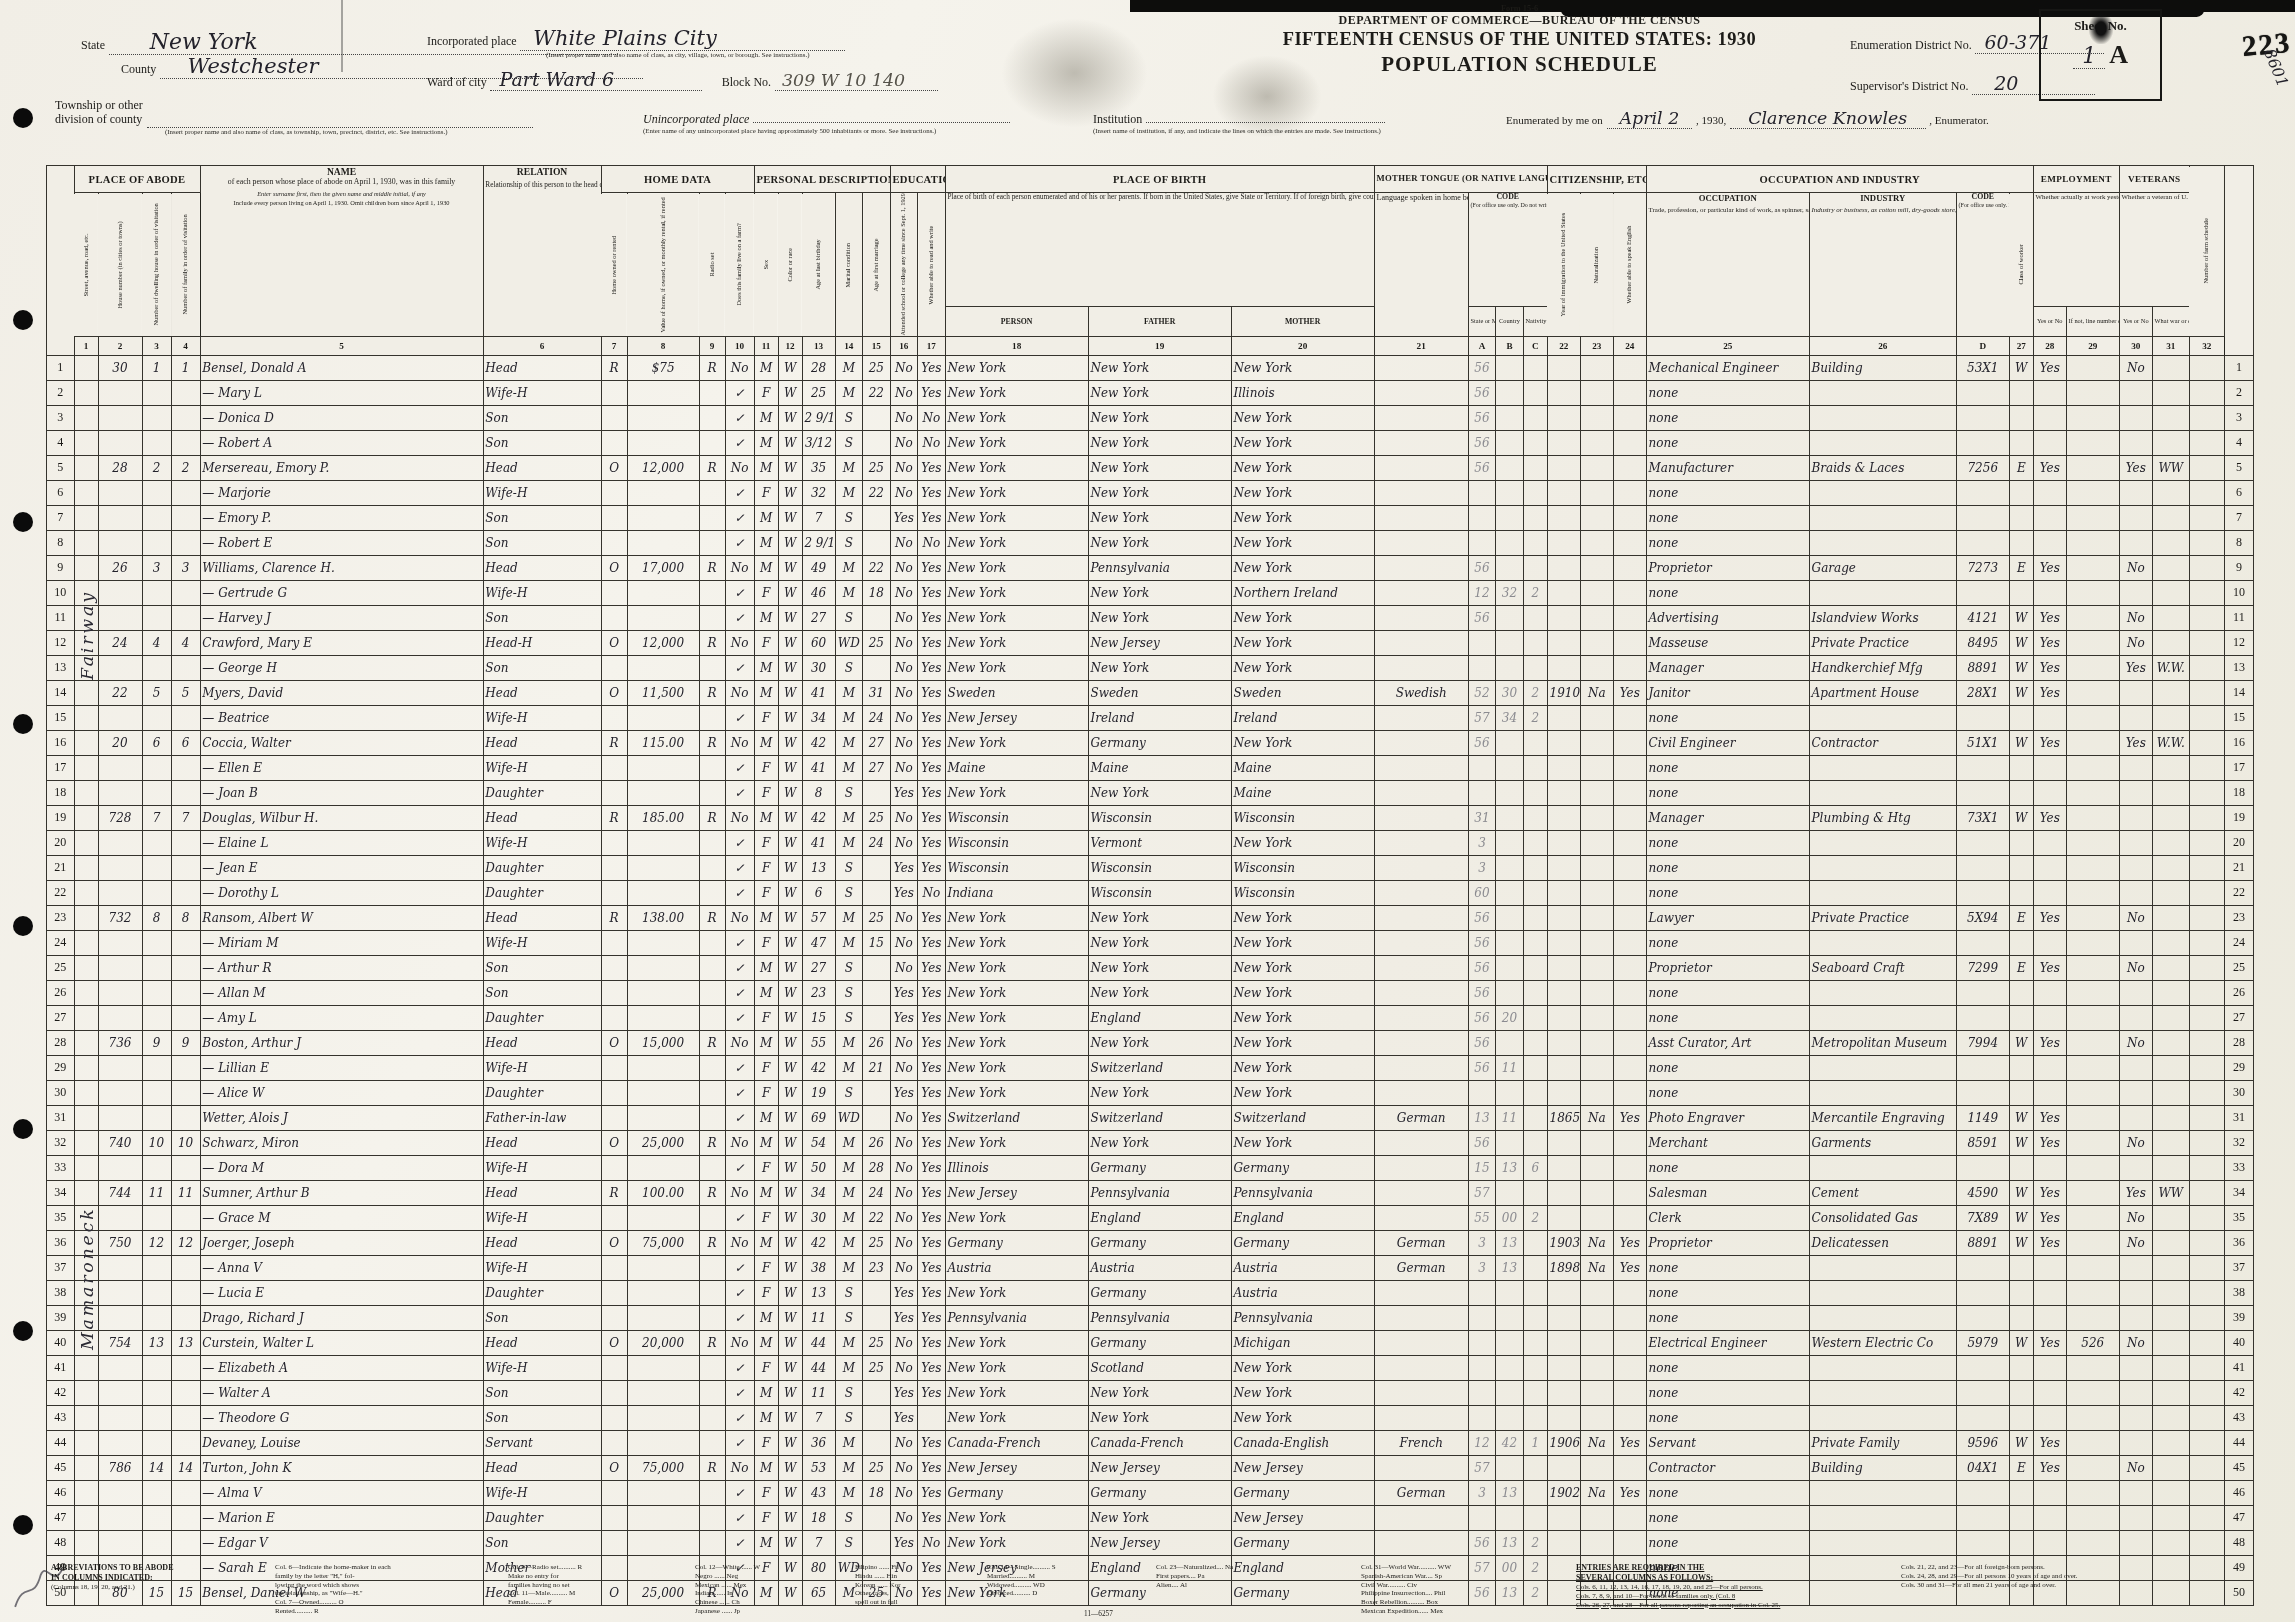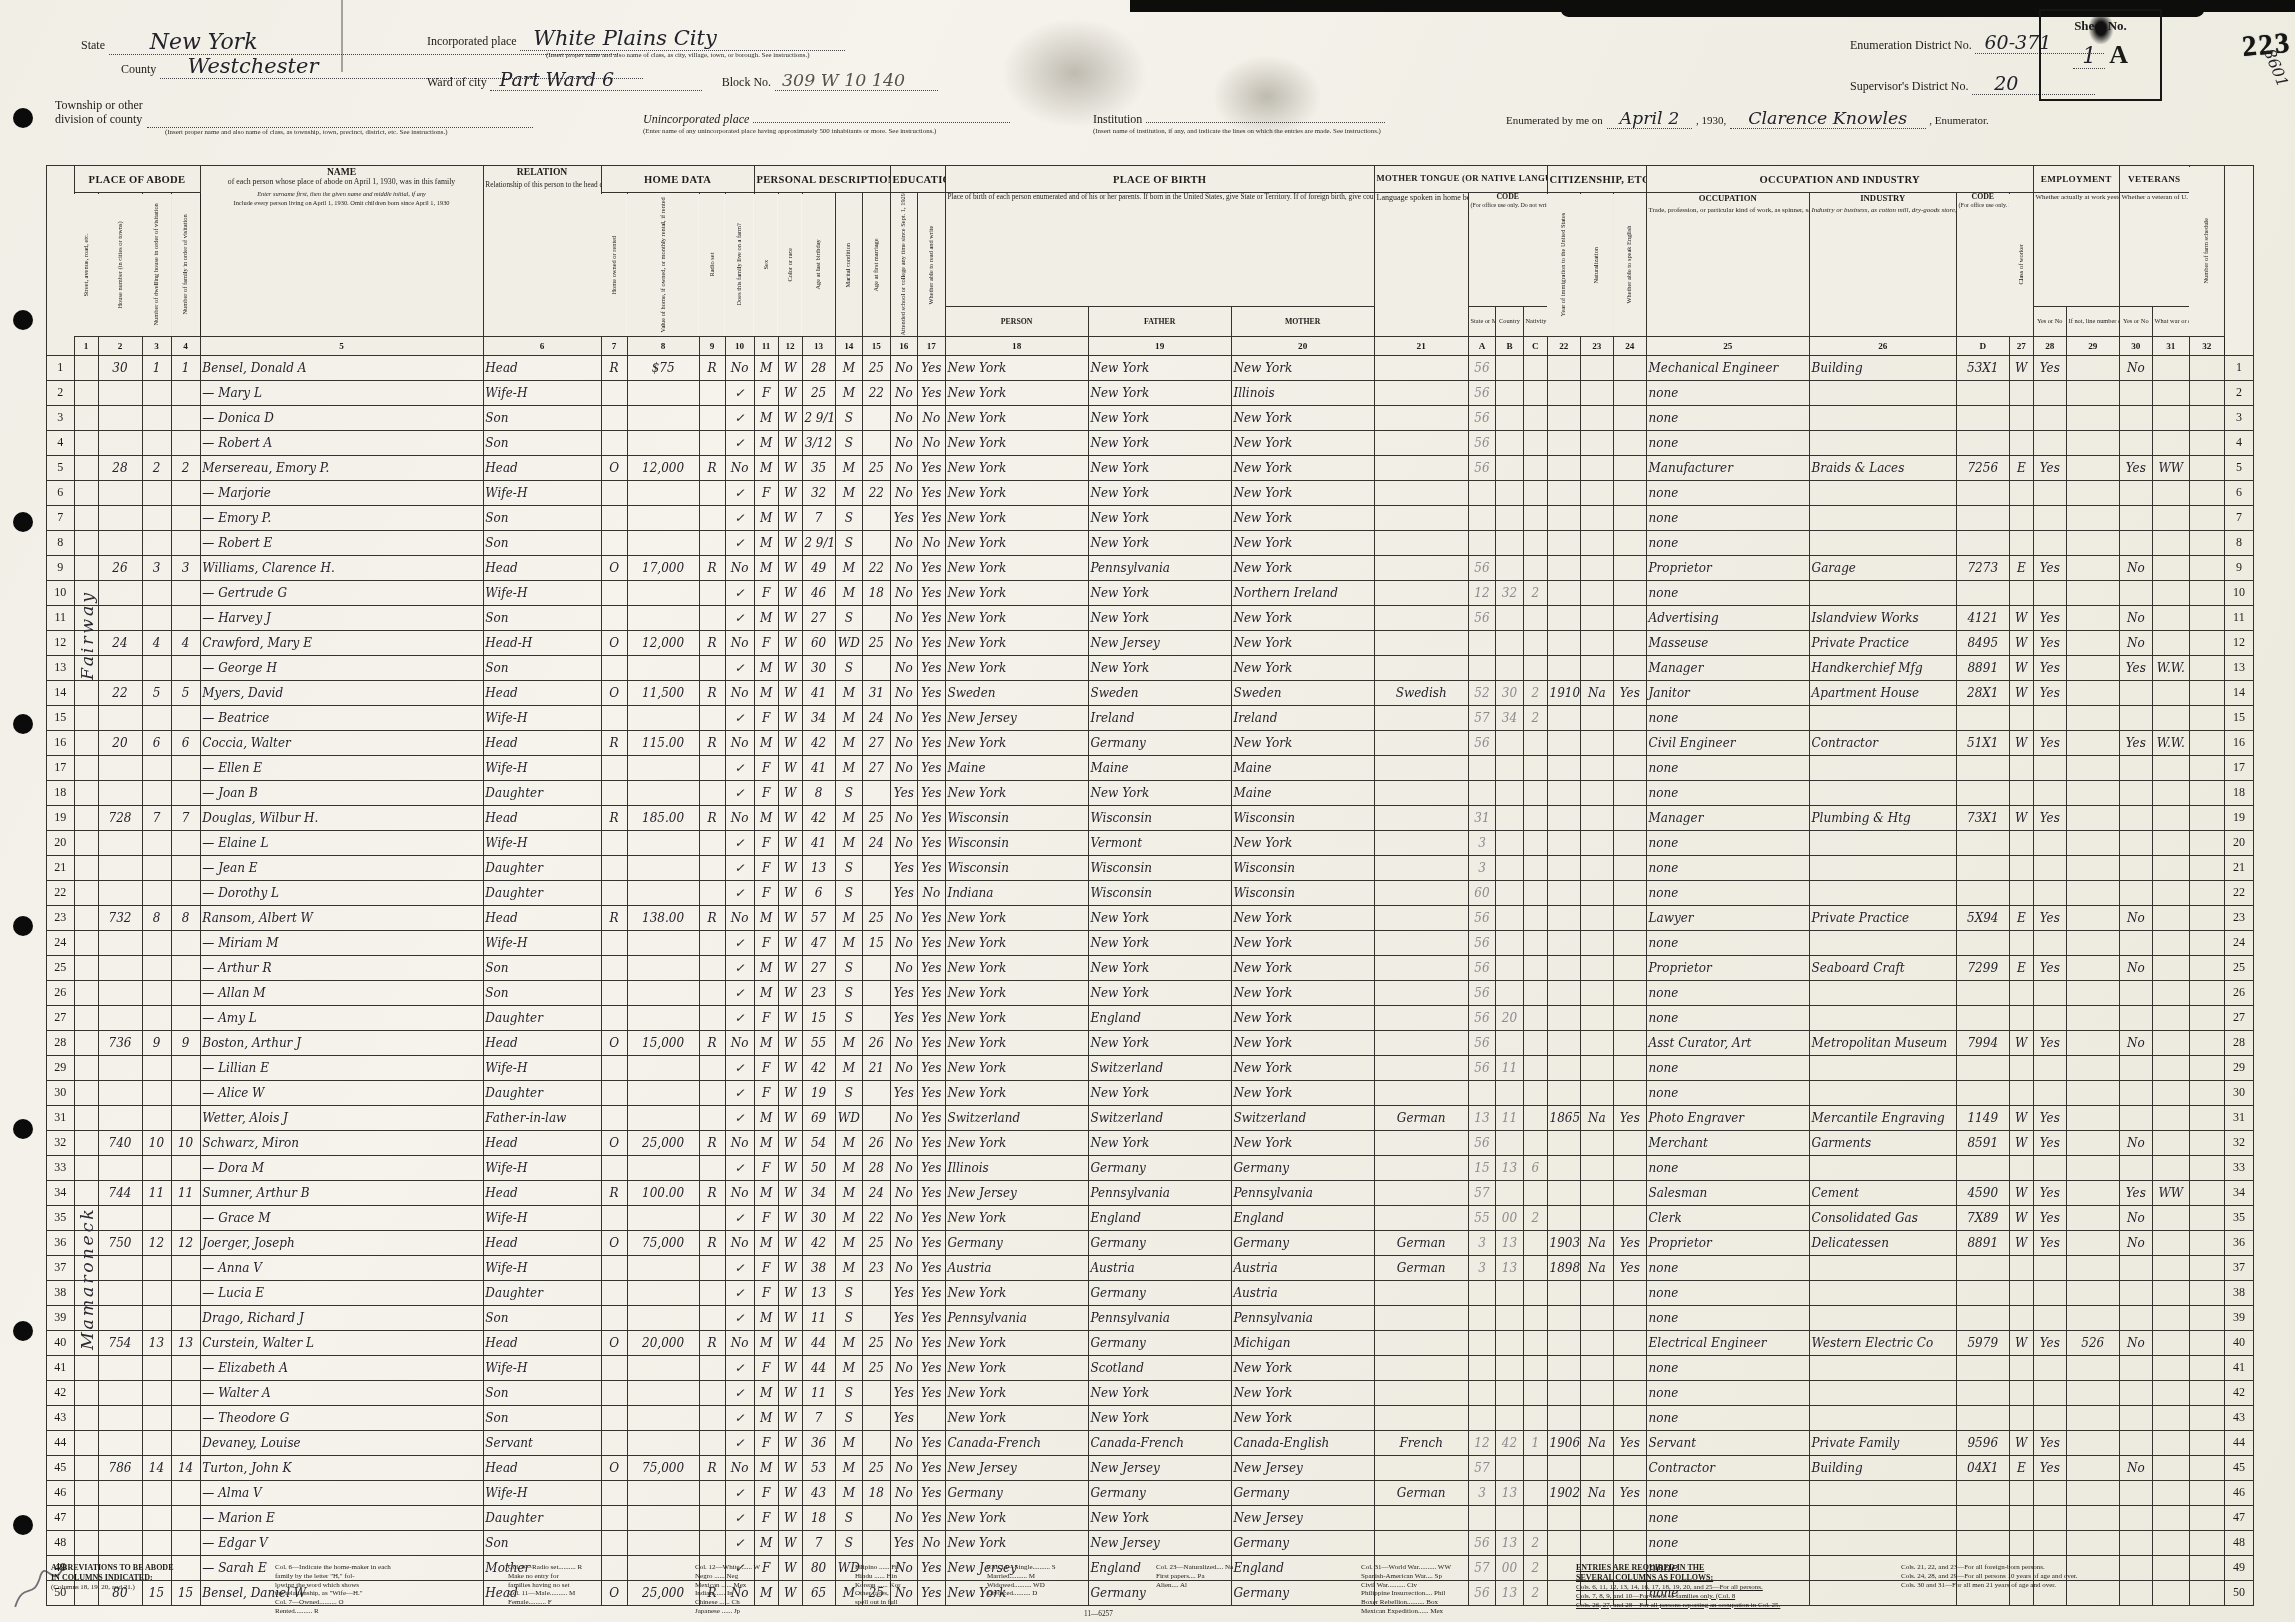--- a/index.html
+++ b/index.html
@@ -108,20 +108,26 @@
     <span class="lbl print" style="font-style:italic;">Unincorporated place</span>
     <span class="dotted" style="display:inline-block;width:257px;height:14.7px;"></span>
     <div class="note">(Enter name of any unincorporated place having approximately 500 inhabitants or more.   See instructions.)</div>
   </div>
   <div class="hfield" style="left:1093px;top:107px;">
     <span class="lbl print">Institution</span>
     <span class="dotted" style="display:inline-block;width:239px;height:14.7px;"></span>
     <div class="note" style="width:303px;white-space:normal;">(Insert name of institution, if any, and indicate the lines on which the entries are made.   See instructions.)</div>
   </div>
 
+  <div id="title">
+    <div class="f">Form 15-6</div>
+    <div class="d">DEPARTMENT OF COMMERCE—BUREAU OF THE CENSUS</div>
+    <div class="c">FIFTEENTH CENSUS OF THE UNITED STATES:  1930</div>
+    <div class="p">POPULATION SCHEDULE</div>
+  </div>
 
   <div class="hfield" style="left:1850px;top:31px;">
     <span class="lbl print">Enumeration District No.</span>
     <span class="hw hval dotted" style="display:inline-block;width:119px;padding-left:9.2px;">60-371</span>
   </div>
   <div class="hfield" style="left:1850px;top:72px;">
     <span class="lbl print">Supervisor's District No.</span>
     <span class="hw hval dotted" style="display:inline-block;width:101px;padding-left:22px;">20</span>
   </div>
   <div id="sheetbox">

